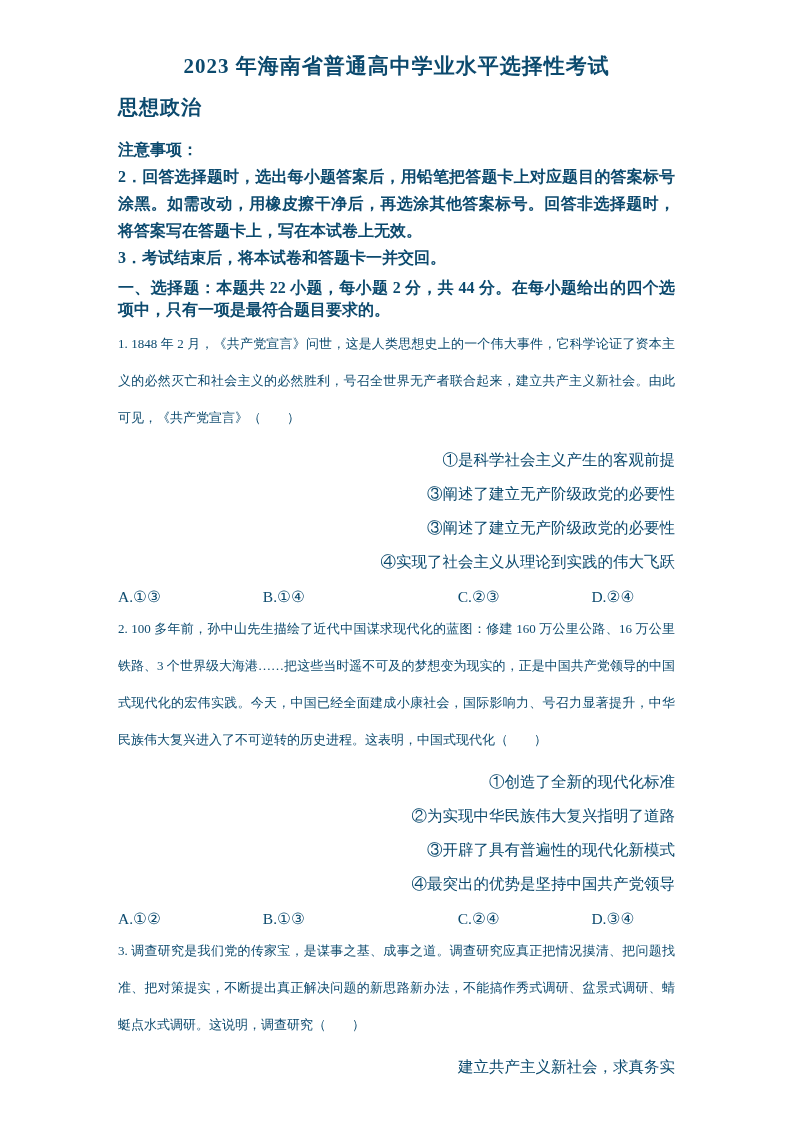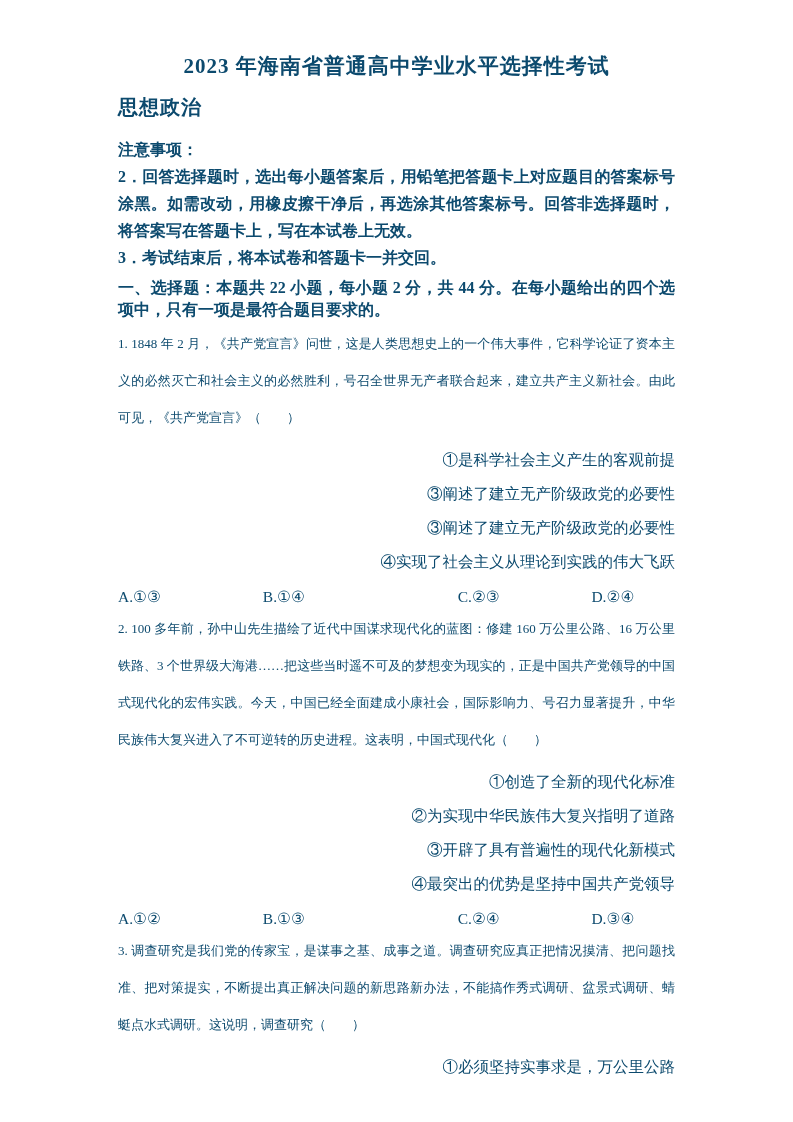--- a/index.html
+++ b/index.html
@@ -117,17 +117,17 @@
     <div class="choices-row">
       <span class="choice">A.①②</span>
       <span class="choice">B.①③</span>
       <span class="choice">C.②④</span>
       <span class="choice">D.③④</span>
     </div>
   </div>
 
   <div class="question">
     <p class="question-stem">3. 调查研究是我们党的传家宝，是谋事之基、成事之道。调查研究应真正把情况摸清、把问题找准、把对策提实，不断提出真正解决问题的新思路新办法，不能搞作秀式调研、盆景式调研、蜻蜓点水式调研。这说明，调查研究（　　）</p>
-    <p class="statement">①必须坚持实事求是，万公里公路</p>
+    <p class="statement">建立共产主义新社会，求真务实</p>
 
   </div>
 
 </div>
 
 </body></html>

